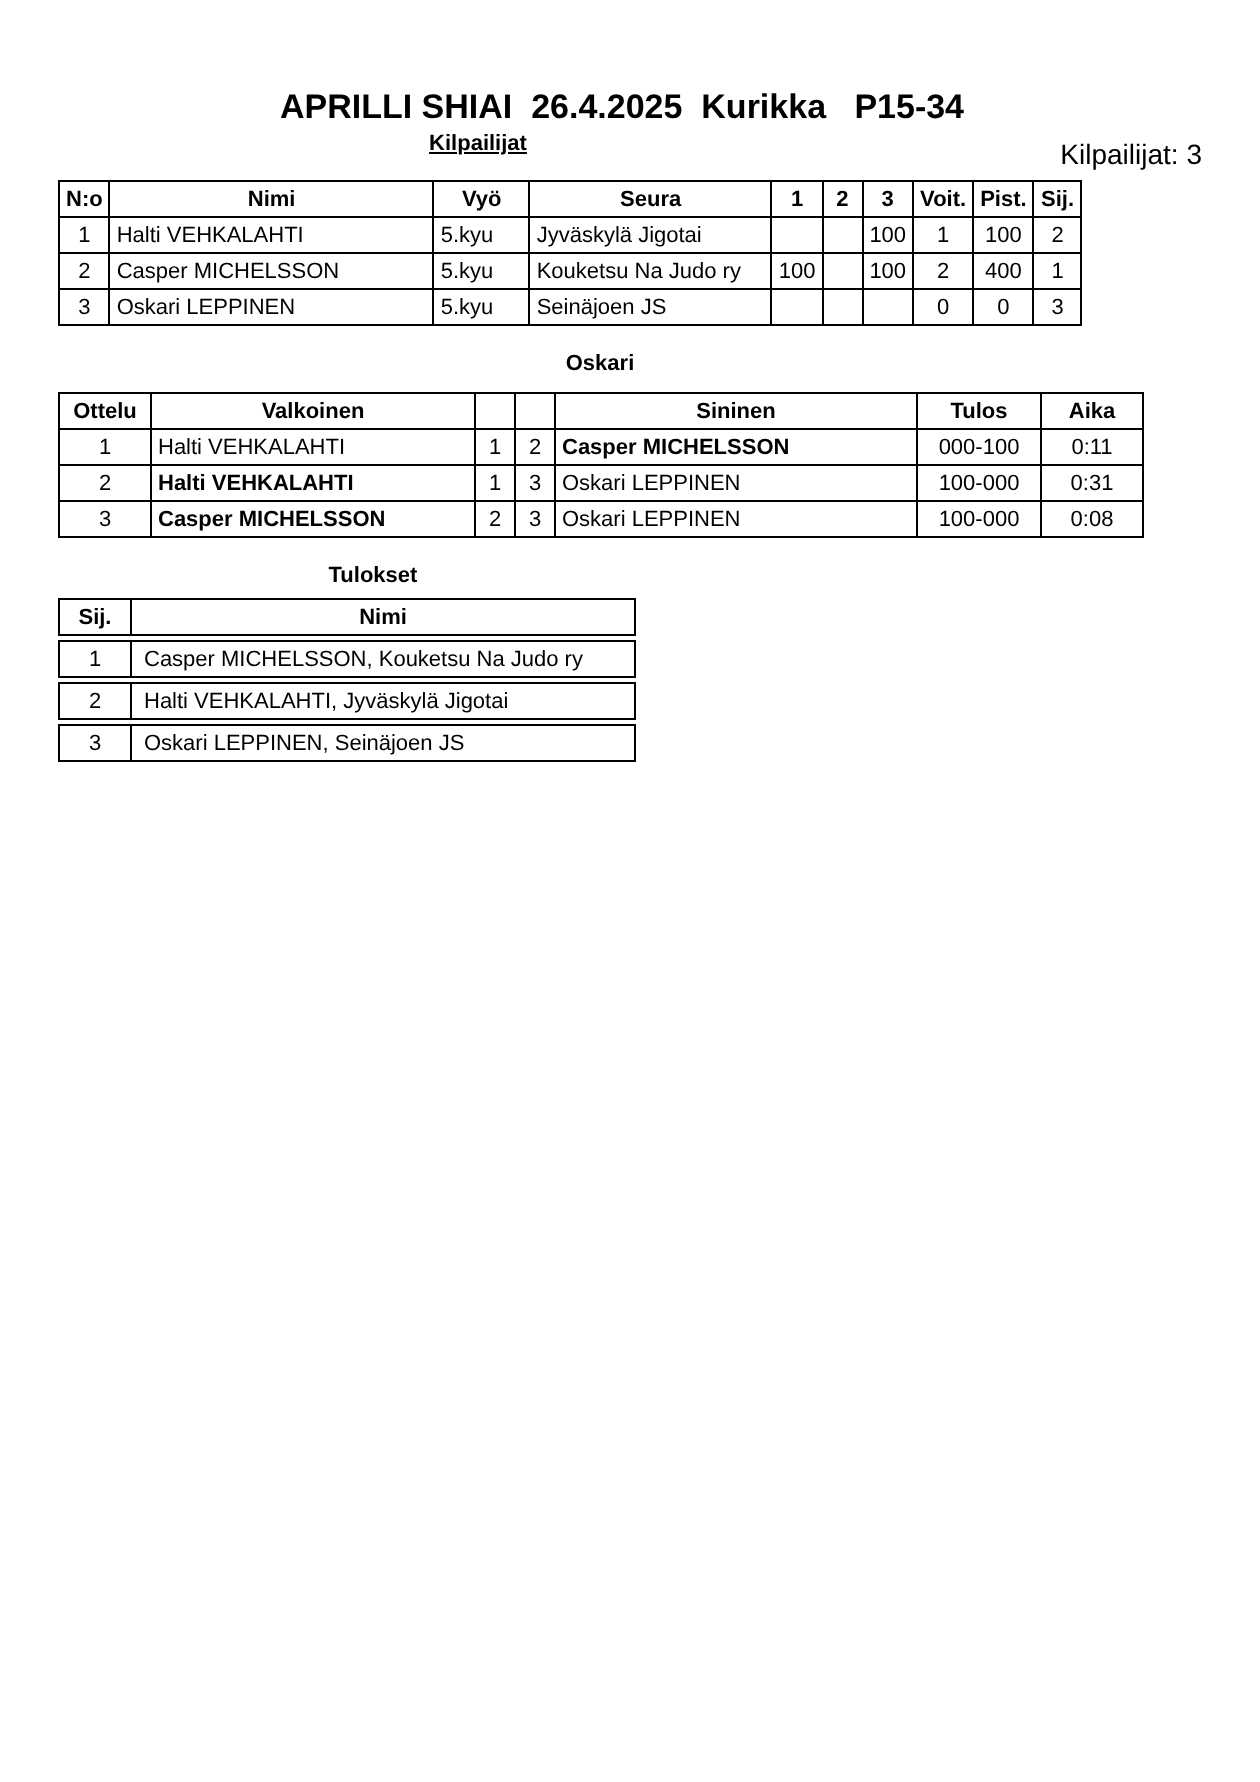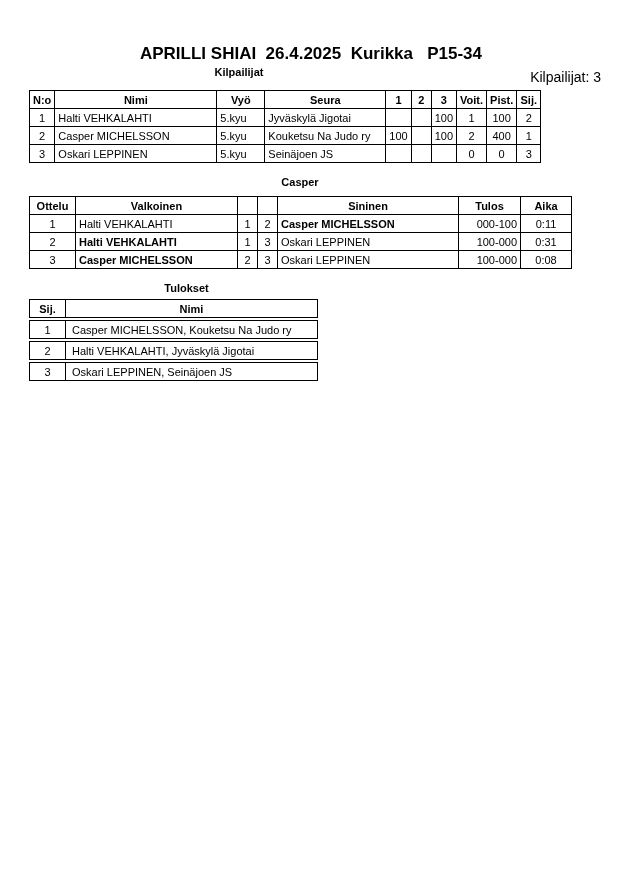--- a/index.html
+++ b/index.html
@@ -12,37 +12,37 @@
   }
   .abs { position: absolute; }
 
   .page-title {
     top: 44px; left: 0; width: 622px;
     text-align: center;
     font-size: 17px; font-weight: bold;
     white-space: pre;
   }
   .sec-title { font-size: 11px; font-weight: bold; text-align: center; }
-  .kilp-title { top: 66px; left: 29px; width: 420px; }
+  .kilp-title { top: 66px; left: 29px; width: 420px; text-decoration: underline; }
   .kilp-count { top: 69px; left: 480px; width: 121px; font-size: 14px; text-align: right; }
   .ott-title  { top: 176px; left: 29px; width: 542px; }
   .tul-title  { top: 282px; left: 42px; width: 289px; }
 
   table { border-collapse: collapse; table-layout: fixed; font-size: 11px; }
   td {
     border: 1px solid #000;
     padding: 0 3px;
     height: 18px;
     overflow: hidden; white-space: nowrap;
     vertical-align: middle;
   }
   .hdr { font-weight: bold; text-align: center; }
   .ctr { text-align: center; }
   .lft { text-align: left; }
-  .rgt { text-align: right; margin-left: 32px; }
+  .rgt { text-align: center; margin-left: 32px; }
   .bold { font-weight: bold; }
 
   .t1 { top: 90px; left: 29px; }
   .t2 { top: 196px; left: 29px; }
 
   .t3 { top: 299px; left: 29px; width: 289px; font-size: 11px; }
   .t3-row {
     display: flex; align-items: stretch;
     border: 1px solid #000;
     height: 19px; margin-bottom: 2px;
@@ -121,21 +121,21 @@
     <td class="ctr"></td>
     <td class="ctr"></td>
     <td class="ctr"></td>
     <td class="ctr">0</td>
     <td class="ctr">0</td>
     <td class="ctr">3</td>
   </tr>
 </tbody>
   </table>
 
-<div class="abs sec-title ott-title">Casper</div>
+<div class="abs sec-title ott-title">Oskari</div>
 
 <table class="abs t2">
   <colgroup>
     <col style="width:46px">
       <col style="width:162px">
       <col style="width:20px">
       <col style="width:20px">
     <col style="width:181px">
       <col style="width:62px">
       <col style="width:51px">

